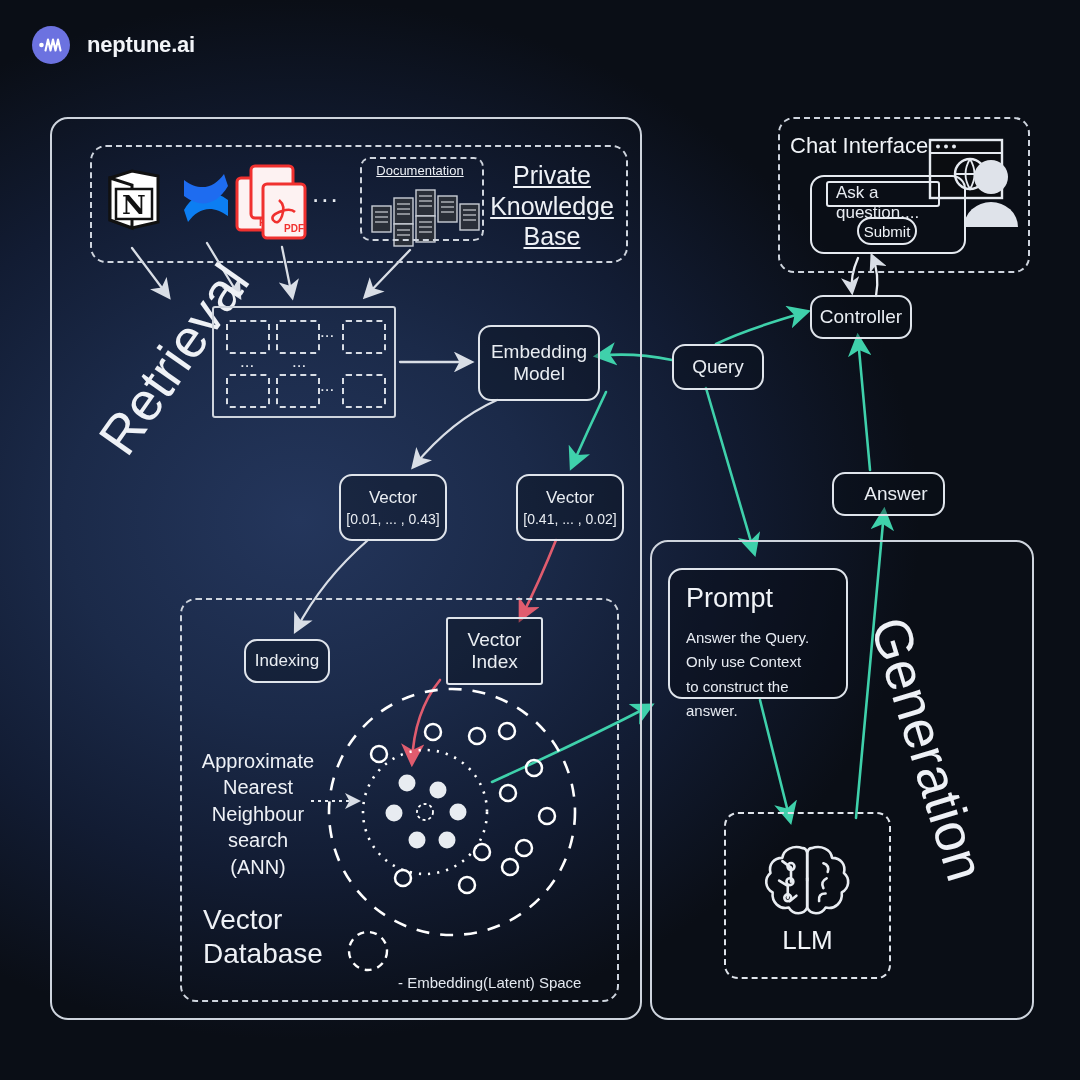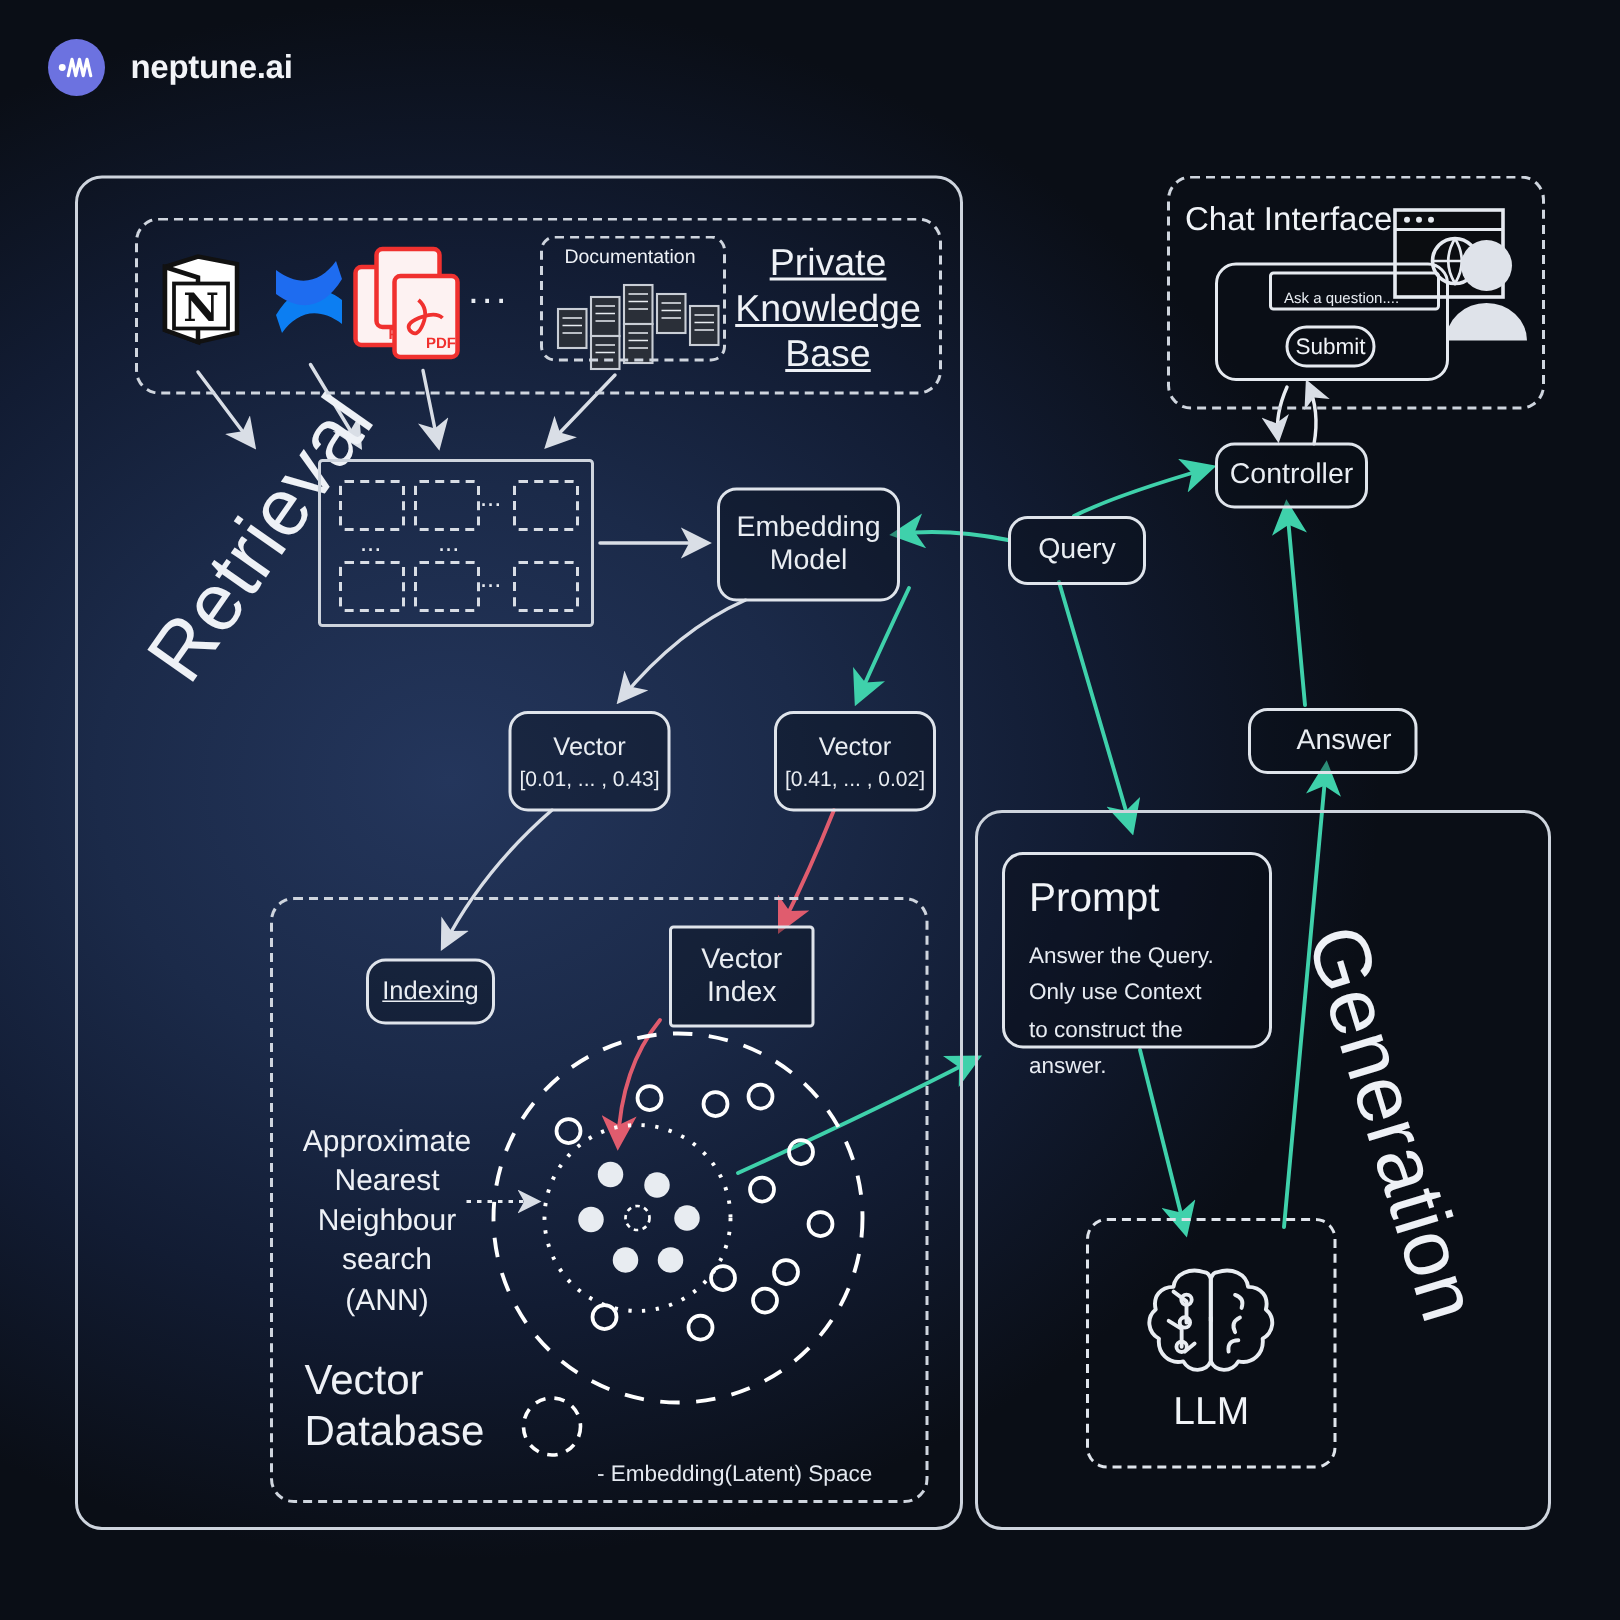--- a/index.html
+++ b/index.html
@@ -38,21 +38,21 @@
   .kblabel{position:absolute;font-size:25px;line-height:1.22;text-align:center;color:#eef1f6;text-decoration:underline;}
   .ann{position:absolute;font-size:20px;line-height:1.32;text-align:center;color:#eef1f6;}
   .vdb{position:absolute;font-size:28px;line-height:1.22;color:#eef1f6;}
   .legend{position:absolute;font-size:15px;color:#e4e9f0;white-space:nowrap;}
   .dots3{position:absolute;font-size:26px;color:#e7ebf1;letter-spacing:2px;}
 
   
   #chat-title{position:absolute;font-size:22px;color:#f0f3f7;}
   .thinborder{position:absolute;border:2.5px solid #e6eaf0;}
   .inputbox{position:absolute;border:2.5px solid #e6eaf0;border-radius:3px;
-            display:flex;align-items:flex-end;padding-left:8px;font-size:10px;color:#e8ecf2;margin-left:20px;}
+            display:flex;align-items:flex-start;padding-left:8px;font-size:17px;color:#e8ecf2;}
   .submitbtn{position:absolute;border:2px solid #e6eaf0;border-radius:14px;
              display:flex;align-items:center;justify-content:center;font-size:15px;color:#f0f3f7;}
 
   
   #prompt-box{position:absolute;border:2.5px solid #dfe4eb;border-radius:14px;
               background:rgba(8,11,18,.4);padding:13px 16px 15px 16px;box-sizing:border-box;}
   #prompt-box .ph{font-size:27px;margin-bottom:12px;color:#f1f4f8;}
   #prompt-box .pl{font-size:15px;line-height:1.62;color:#e7ebf2;}
 
   
@@ -241,21 +241,21 @@
 
   <div class="dashbox" style="left:90px;top:145px;width:534px;height:114px;"></div>
   <div class="kblabel" style="left:482px;top:160px;width:140px;">
     <div>Private</div>
     <div>Knowledge</div>
     <div>Base</div>
   </div>
   <div class="dots3" style="left:312px;top:178px;">...</div>
 
   <div class="dashbox sharp" style="left:360px;top:157px;width:120px;height:80px;border-width:2.2px;"></div>
-  <div class="abs" style="left:360px;top:163px;width:120px;text-align:center;font-size:13px;color:#eef1f6;">Documentation</div>
+  <div class="abs" style="left:360px;top:163px;width:120px;text-align:center;font-size:13px;color:#eef1f6;text-decoration:underline;">Documentation</div>
 
   <div id="chunks" style="left:212px;top:306px;width:180px;height:108px;">
     <div class="chunk" style="left:12px;top:12px;width:40px;height:30px;"></div>
     <div class="chunk" style="left:62px;top:12px;width:40px;height:30px;"></div>
     <div class="chunk" style="left:128px;top:12px;width:40px;height:30px;"></div>
     <div class="chunk" style="left:12px;top:66px;width:40px;height:30px;"></div>
     <div class="chunk" style="left:62px;top:66px;width:40px;height:30px;"></div>
     <div class="chunk" style="left:128px;top:66px;width:40px;height:30px;"></div>
     <div class="abs" style="left:106px;top:14px;font-size:17px;color:#e7ebf1;">...</div>
     <div class="abs" style="left:106px;top:68px;font-size:17px;color:#e7ebf1;">...</div>
@@ -273,21 +273,21 @@
     <div style="font-size:14px;margin-top:3px;">[0.01, ... , 0.43]</div>
   </div>
 
   <div class="node" style="left:516px;top:474px;width:104px;height:63px;">
     <div class="t2">Vector</div>
     <div style="font-size:14px;margin-top:3px;">[0.41, ... , 0.02]</div>
   </div>
 
   <div class="dashbox" style="left:180px;top:598px;width:435px;height:400px;"></div>
 
-  <div class="node" style="left:244px;top:639px;width:82px;height:40px;text-decoration:underline;">
+  <div class="node" style="left:244px;top:639px;width:82px;height:40px;">
     <div style="font-size:17px;">Indexing</div>
   </div>
 
   <div class="node sq" style="left:446px;top:617px;width:93px;height:64px;">
     <div class="t1">Vector</div>
     <div class="t1">Index</div>
   </div>
 
   <div class="ann" style="left:198px;top:748px;width:120px;">
     <div>Approximate</div>

